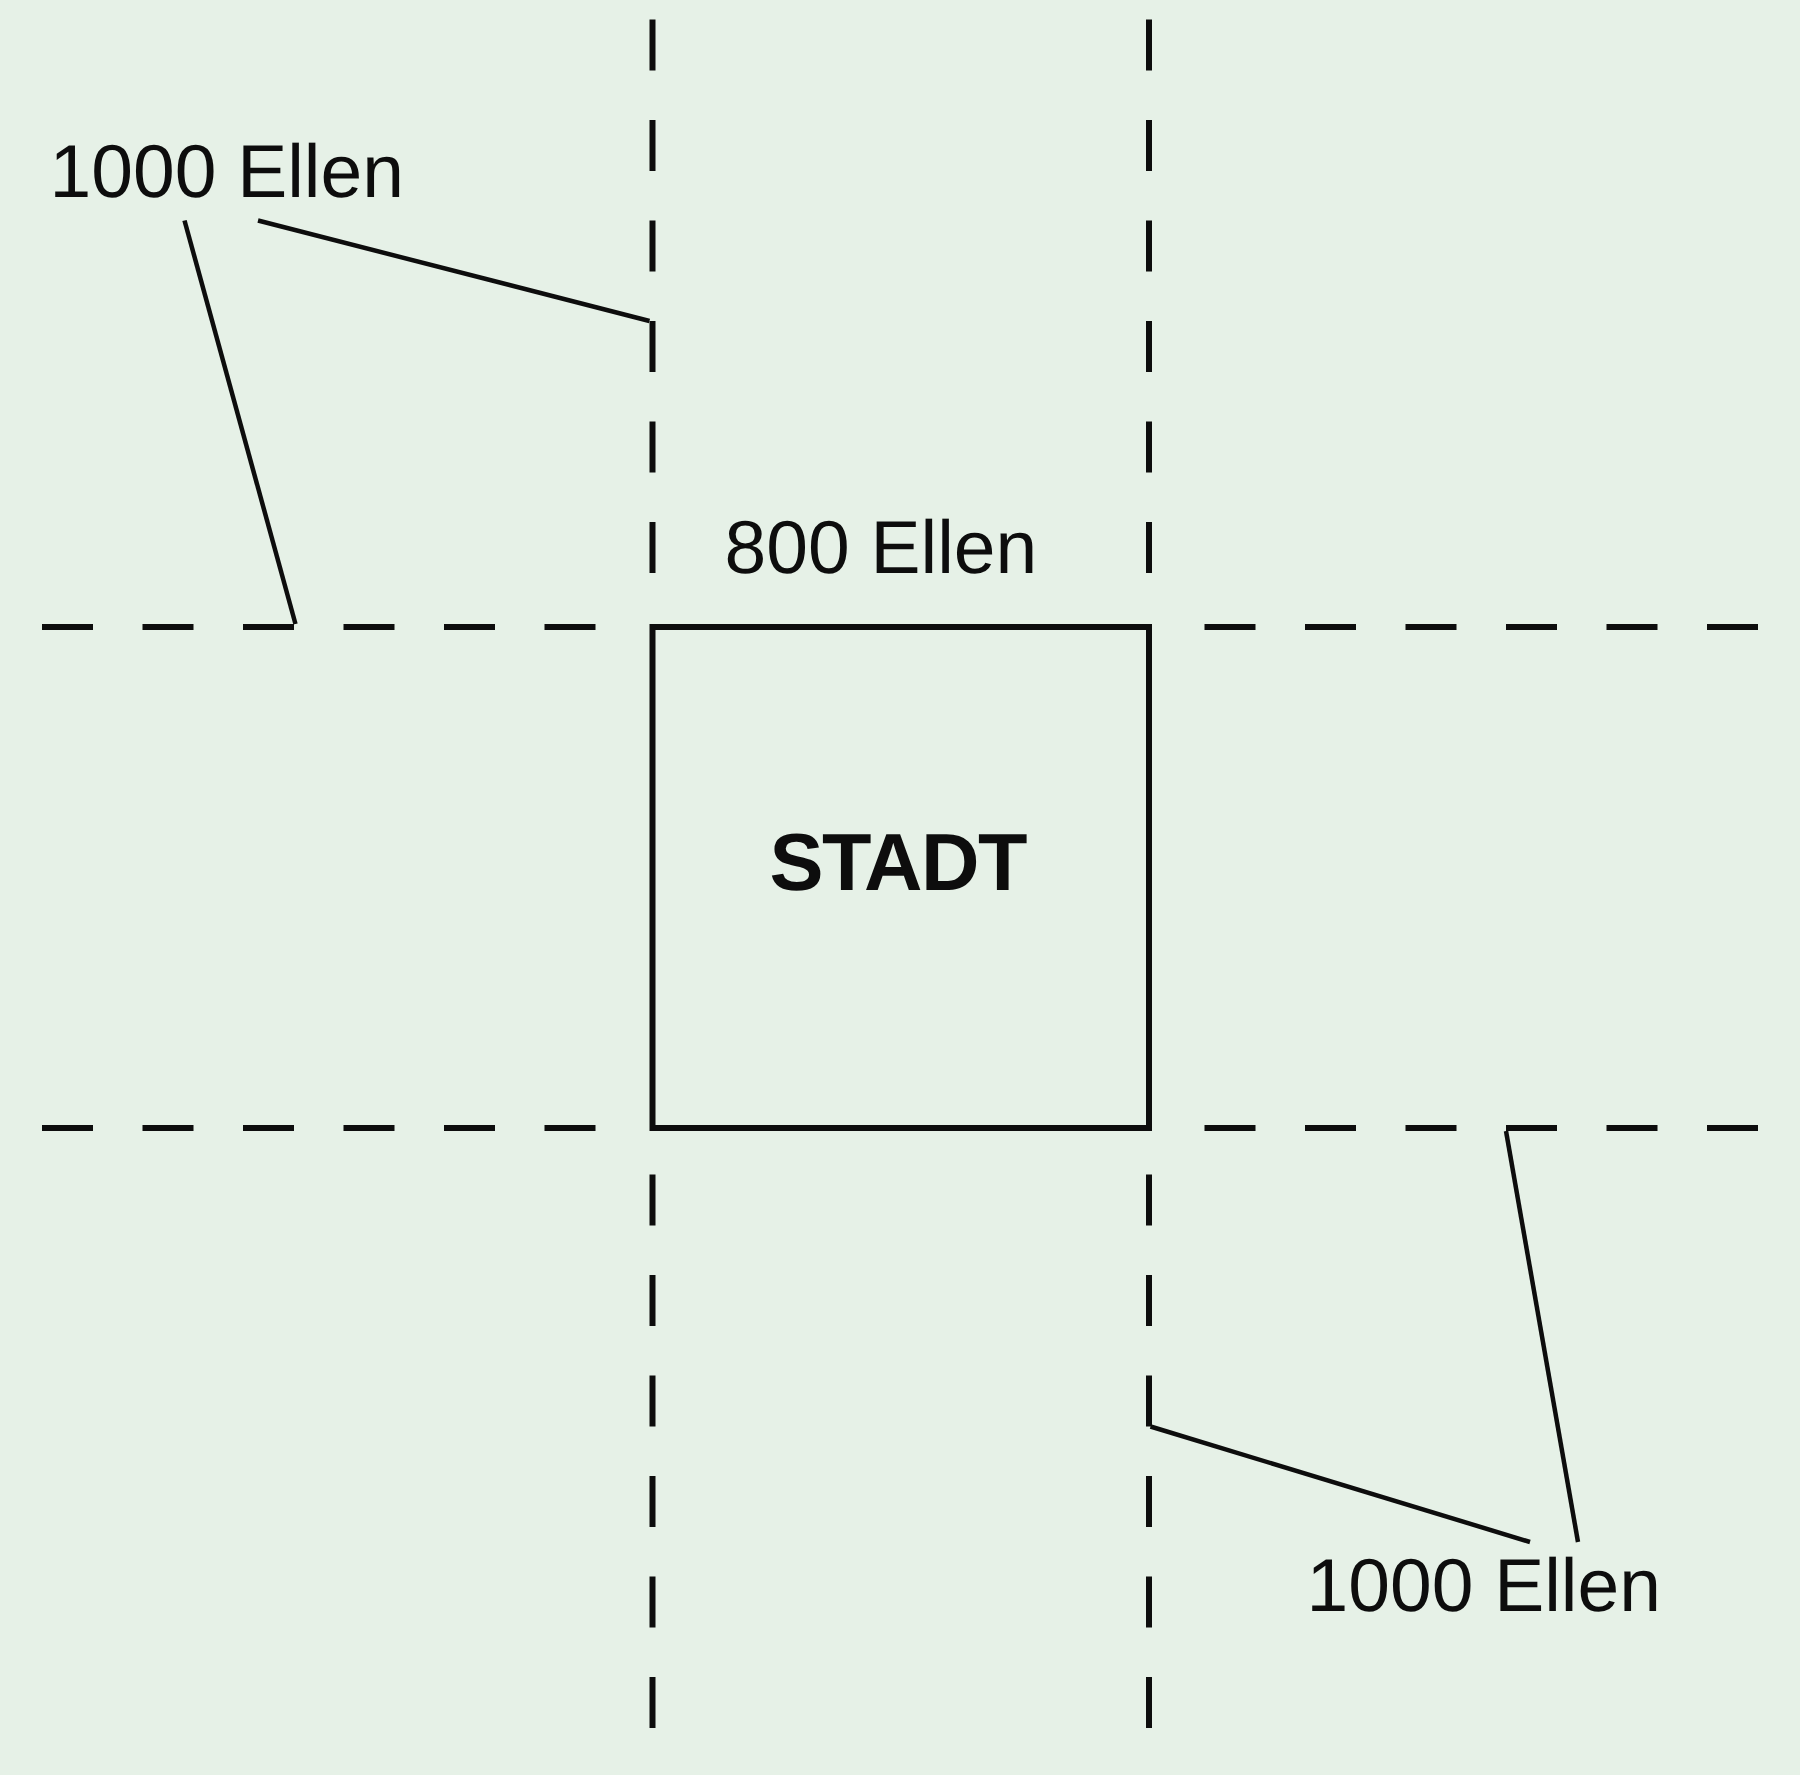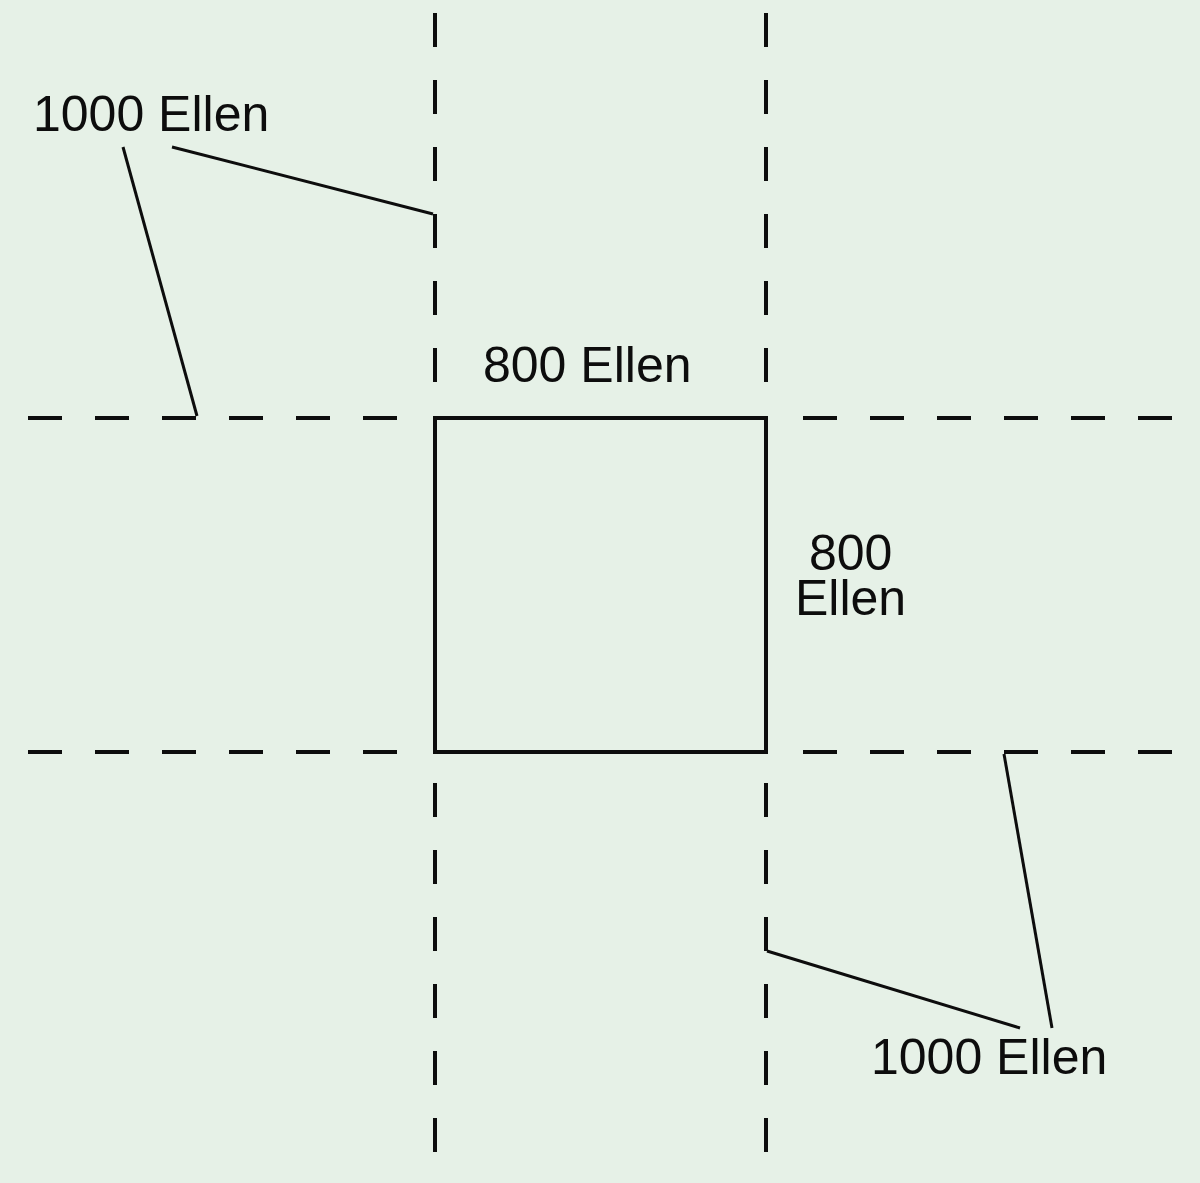--- a/index.html
+++ b/index.html
@@ -86,19 +86,18 @@
     <line class="leader" x1="123" y1="147" x2="197" y2="416"></line>
 
     <line class="leader" x1="1004" y1="754" x2="1052" y2="1028"></line>
     <line class="leader" x1="767" y1="951" x2="1020" y2="1028"></line>
   </svg>
 
   <div class="label label-1000-top-left">1000 Ellen</div>
 
   <div class="label label-800-top">800 Ellen</div>
 
+  <div class="label label-stadt">STADT</div>
 
-  <div class="label label-800-right">800
-Ellen</div>
 
   <div class="label label-1000-bottom-right">1000 Ellen</div>
 
 </div>
 
 </body></html>

